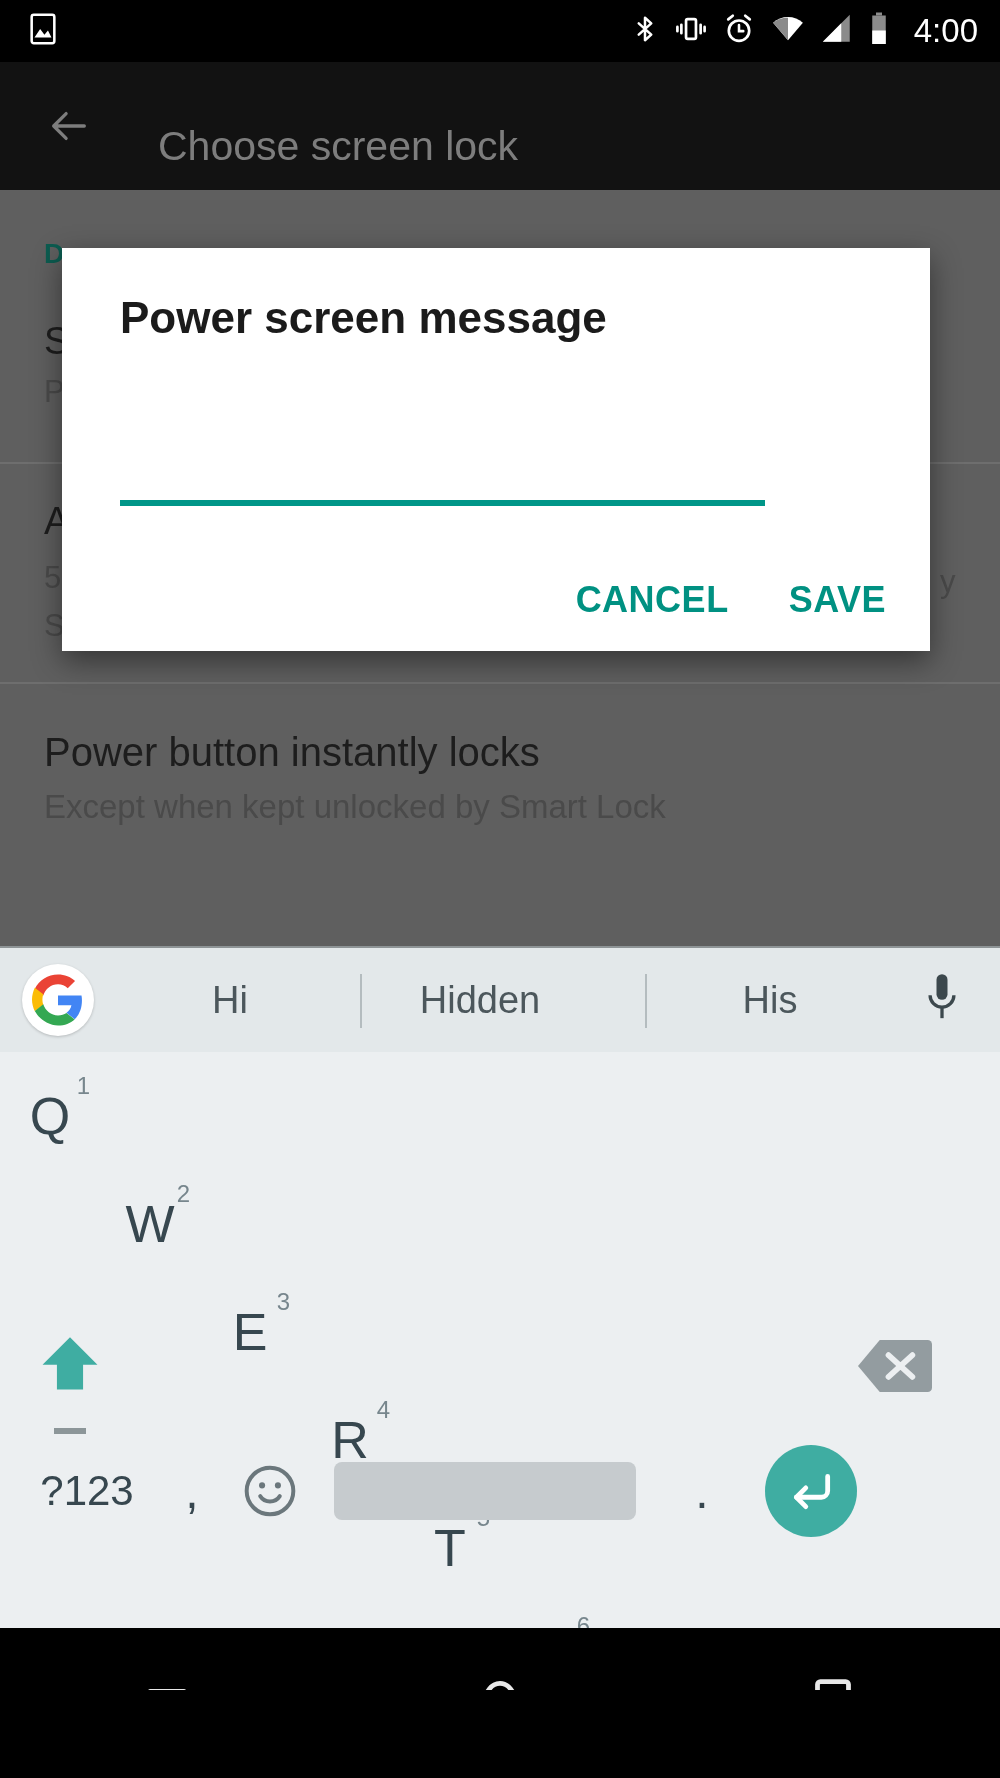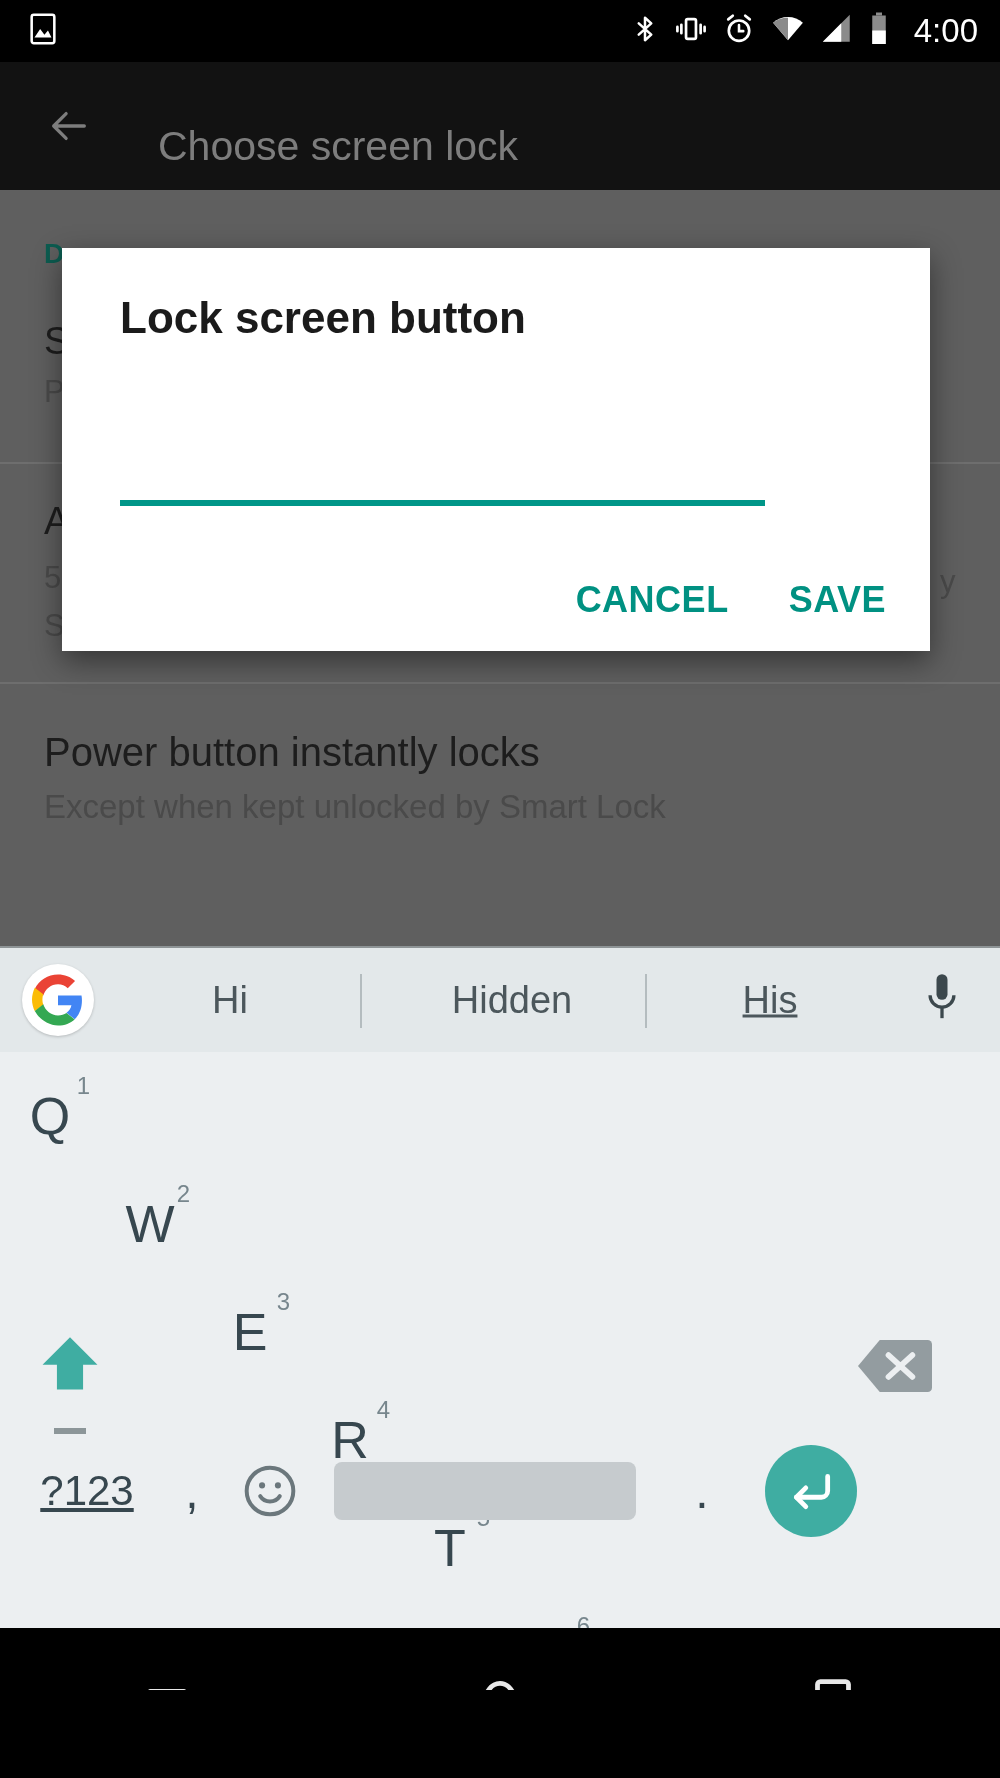--- a/index.html
+++ b/index.html
@@ -359,44 +359,44 @@
     <div class="divider" style="top:492px;"></div>
 
     <span class="list-title" style="top:540px; font-size:40px;">Power button instantly locks</span>
     <span class="list-sub" style="top:598px; font-size:33px;">Except when kept unlocked by Smart Lock</span>
 
   </div>
 
   <div id="scrim"></div>
 
   <div id="dialog">
-    <div id="dialog-title">Lock screen button</div>
+    <div id="dialog-title">Power screen message</div>
 
     <div id="input-underline"></div>
 
     <div id="dialog-actions">
       <button class="dlg-btn">CANCEL</button>
       <button class="dlg-btn">SAVE</button>
     </div>
   </div>
 
   <div id="suggestion-strip">
     <span id="g-logo">
       <svg width="52" height="52" viewBox="0 0 48 48">
         <path fill="#EA4335" d="M24 9.5c3.5 0 6.6 1.2 9 3.6l6.7-6.7C35.6 2.6 30.2.5 24 .5 14.6.5 6.5 5.9 2.6 13.7l7.8 6.1C12.3 14 17.6 9.5 24 9.5z"></path>
         <path fill="#4285F4" d="M46.1 24.5c0-1.6-.1-3.2-.4-4.7H24v9h12.4c-.5 2.9-2.2 5.3-4.6 7l7.6 5.9c4.4-4.1 6.7-10.1 6.7-17.2z"></path>
         <path fill="#FBBC05" d="M10.4 28.3c-.5-1.5-.8-3.1-.8-4.8s.3-3.3.8-4.8l-7.8-6.1C1 15.9 0 19.8 0 23.5s1 7.6 2.6 10.9l7.8-6.1z"></path>
         <path fill="#34A853" d="M24 47.5c6.2 0 11.5-2.1 15.4-5.6l-7.6-5.9c-2.1 1.4-4.8 2.3-7.8 2.3-6.4 0-11.7-4.5-13.6-10.3l-7.8 6.1C6.5 41.1 14.6 47.5 24 47.5z"></path>
       </svg>
     </span>
     <span class="suggestion" style="left:230px;">Hi</span>
     <div class="sug-sep" style="left:360px;"></div>
-    <span class="suggestion" style="left:512px;">Hidden</span>
+    <span class="suggestion" style="left:480px;">Hidden</span>
     <div class="sug-sep" style="left:645px;"></div>
-    <span class="suggestion" style="left:770px;text-decoration:underline;">His</span>
+    <span class="suggestion" style="left:770px;">His</span>
     <span id="mic-icon">
       <svg width="44" height="56" viewBox="0 0 24 30">
         <rect x="9" y="2" width="6" height="14" rx="3" fill="#3c484d"></rect>
         <path d="M5.5 13.5 a6.5 6.5 0 0 0 13 0" fill="none" stroke="#3c484d" stroke-width="1.8"></path>
         <path d="M12 20 v6" stroke="#3c484d" stroke-width="1.8"></path>
       </svg>
     </span>
   </div>
 
   <div id="keyboard">
@@ -437,21 +437,21 @@
       <span id="shift-underline"></span>
     </div>
 
     <div id="backspace-key" class="key" style="left:840px; top:260px; width:110px; height:108px;">
       <svg width="74" height="58" viewBox="0 0 34 26">
         <path d="M10 1 H32 a2 2 0 0 1 2 2 V23 a2 2 0 0 1 -2 2 H10 L0 13 Z" fill="#939ca0"></path>
         <path d="M14 8 L25 18 M25 8 L14 18" stroke="#eceff1" stroke-width="2.6" stroke-linecap="round"></path>
       </svg>
     </div>
 
-    <div id="sym-key" class="key" style="left:12px; top:385px; width:150px; height:108px; font-size:42px;text-decoration:underline;">?123</div>
+    <div id="sym-key" class="key" style="left:12px; top:385px; width:150px; height:108px; font-size:42px;">?123</div>
     <div id="comma-key" class="key" style="left:150px; top:385px; width:84px; height:108px; font-size:48px;">,</div>
     <div id="emoji-key" class="key" style="left:228px; top:385px; width:84px; height:108px;">
       <svg width="56" height="56" viewBox="0 0 24 24">
         <circle cx="12" cy="12" r="10" fill="none" stroke="#6b777c" stroke-width="1.7"></circle>
         <circle cx="8.6" cy="9.6" r="1.3" fill="#6b777c"></circle>
         <circle cx="15.4" cy="9.6" r="1.3" fill="#6b777c"></circle>
         <path d="M7.8 14.2 a5 5 0 0 0 8.4 0" fill="none" stroke="#6b777c" stroke-width="1.7" stroke-linecap="round"></path>
       </svg>
     </div>
     <div id="space-key" class="key" style="left:334px; top:385px; width:302px; height:108px;">

